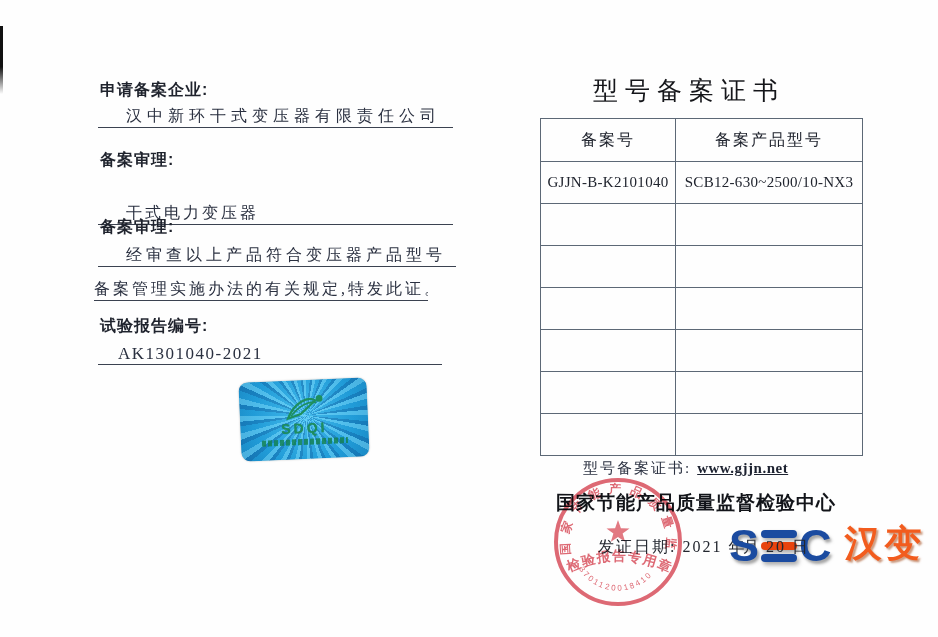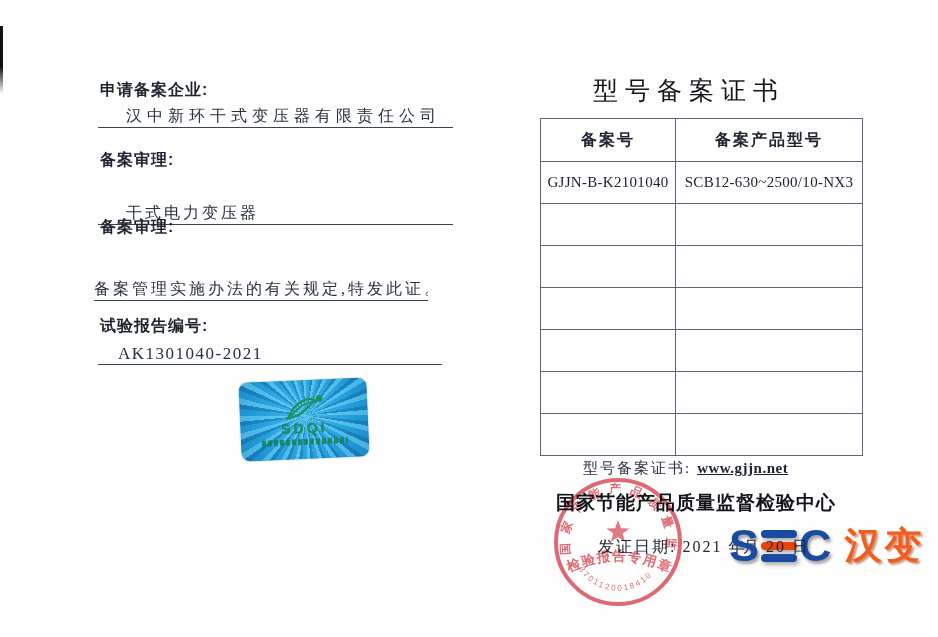--- a/index.html
+++ b/index.html
@@ -33,53 +33,54 @@
     box-shadow:0 0 2px rgba(0,0,0,0.25);
     display:flex;flex-direction:column;align-items:center;justify-content:center;
   }
   .sticker-brand{font-family:"Liberation Sans",sans-serif;font-weight:700;font-size:14px;color:#1e8f5f;letter-spacing:3px;line-height:1;margin-top:1px;text-shadow:0 0 1px rgba(10,90,60,.6);}
   .sticker-microtext{width:86px;height:6px;margin-top:4px;background:repeating-linear-gradient(90deg, rgba(20,130,85,.85) 0 4px, rgba(20,130,85,0) 4px 6px);}
   
   .cert-title{left:528px;top:74px;width:322px;text-align:center;font-weight:400;font-size:25px;letter-spacing:7px;color:#15161a;}
   table.cert-table{position:absolute;left:540px;top:118px;width:322px;border-collapse:collapse;table-layout:fixed;}
   table.cert-table td{border:1px solid #5c6876;text-align:center;vertical-align:middle;padding:0;}
   table.cert-table col.c1{width:135px;} table.cert-table col.c2{width:187px;}
-  tr.hdr td{height:42px;font-size:16px;font-weight:700;letter-spacing:2px;color:#20242e;border-radius:19px;}
+  tr.hdr td{height:42px;font-size:16px;font-weight:400;letter-spacing:2px;color:#20242e;border-radius:19px;}
   tr.row td{height:41px;font-size:15px;color:#20242e;letter-spacing:0.3px;}
   
   .query-line{left:583px;top:459px;font-size:15px;letter-spacing:2px;color:#2a3040;white-space:nowrap;}
   .query-url{font-weight:700;letter-spacing:0.5px;text-decoration:underline;color:#1d2230;margin-left:6px;}
   .issuer{left:556px;top:490px;font-family:"Liberation Sans",sans-serif;font-weight:700;font-size:19px;letter-spacing:1px;color:#121419;z-index:1;}
   .date-prefix{left:598px;top:537px;font-size:16px;letter-spacing:2px;color:#23272f;z-index:1;}
   .date-month{left:743px;top:537px;font-size:16px;color:#23272f;z-index:2;}
   .date-day{left:766px;top:537px;font-size:16px;letter-spacing:2px;color:#23272f;z-index:6;}
   
   .stamp{left:544px;top:468px;width:148px;height:148px;z-index:4;mix-blend-mode:multiply;opacity:0.85;}
   
   .logo{left:729px;top:522px;display:flex;align-items:center;z-index:5;}
   .logo-letter{font-family:"Liberation Sans",sans-serif;font-weight:900;font-size:45px;line-height:48px;color:#1b4ba0;text-shadow:2px 3px 3px rgba(90,90,90,0.55);}
   .logo-bars{display:flex;flex-direction:column;justify-content:center;gap:4px;width:36px;margin:0 2px;filter:drop-shadow(2px 3px 2px rgba(90,90,90,0.5));}
   .logo-bar{height:8px;border-radius:4px;background:#1b4ba0;}
   .logo-bar.mid{background:#e8430e;}
-  .logo-brand{font-family:Liberation Serif, serif;font-weight:900;font-size:37px;line-height:44px;color:#f25c1e;margin-left:13px;letter-spacing:3px;text-shadow:2px 2px 2px rgba(160,70,20,0.55);}
+  .logo-brand{font-family:Liberation Mono, monospace;font-weight:900;font-size:37px;line-height:44px;color:#f25c1e;margin-left:13px;letter-spacing:3px;text-shadow:2px 2px 2px rgba(160,70,20,0.55);}
 </style>
 </head>
 <body>
 
 <div class="page">
 
   <div class="abs corner-strip"></div>
 
   <div class="abs field-label applicant-label">申请备案企业:</div>
   <div class="abs u-line applicant-value">汉中新环干式变压器有限责任公司</div>
 
   <div class="abs field-label product-label">备案审理:</div>
   <div class="abs u-line product-value">干式电力变压器</div>
 
   <div class="abs field-label review-label">备案审理:</div>
+  <div class="abs u-line review-line1">经审查以上产品符合变压器产品型号</div>
   <div class="abs u-line review-line2">备案管理实施办法的有关规定,特发此证。</div>
 
   <div class="abs field-label report-label">试验报告编号:</div>
   <div class="abs u-line report-value">AK1301040-2021</div>
 
   <div class="abs sticker">
     <svg width="46" height="26" viewBox="0 0 46 26">
       <path d="M7 24 C 14 8, 28 2, 35 7 L 20 20 Z" fill="none" stroke="#1e8f5f" stroke-width="2.2"></path>
       <path d="M10 22 C 18 12, 28 7, 36 9" fill="none" stroke="#1e8f5f" stroke-width="1.6"></path>
       <circle cx="39" cy="5" r="3.4" fill="#1e8f5f"></circle>

